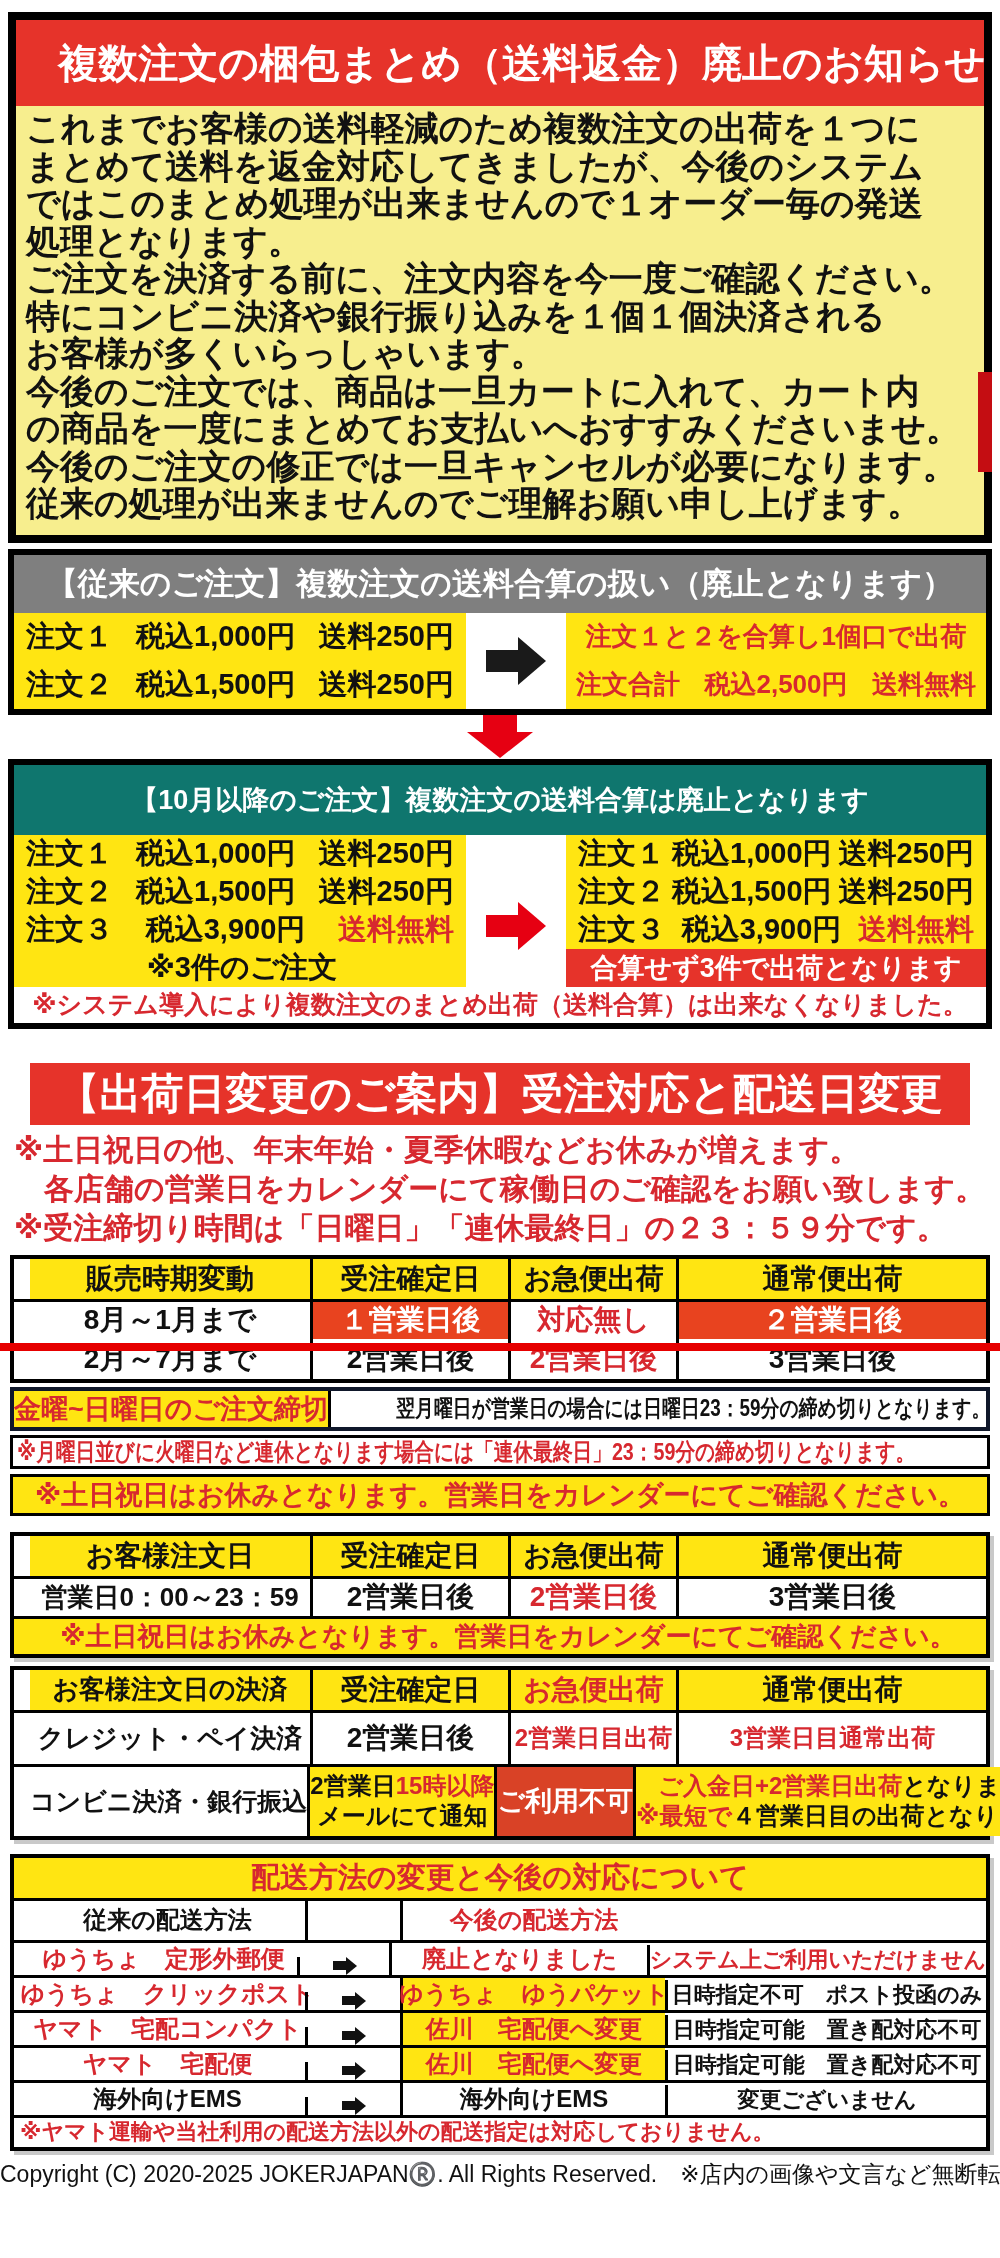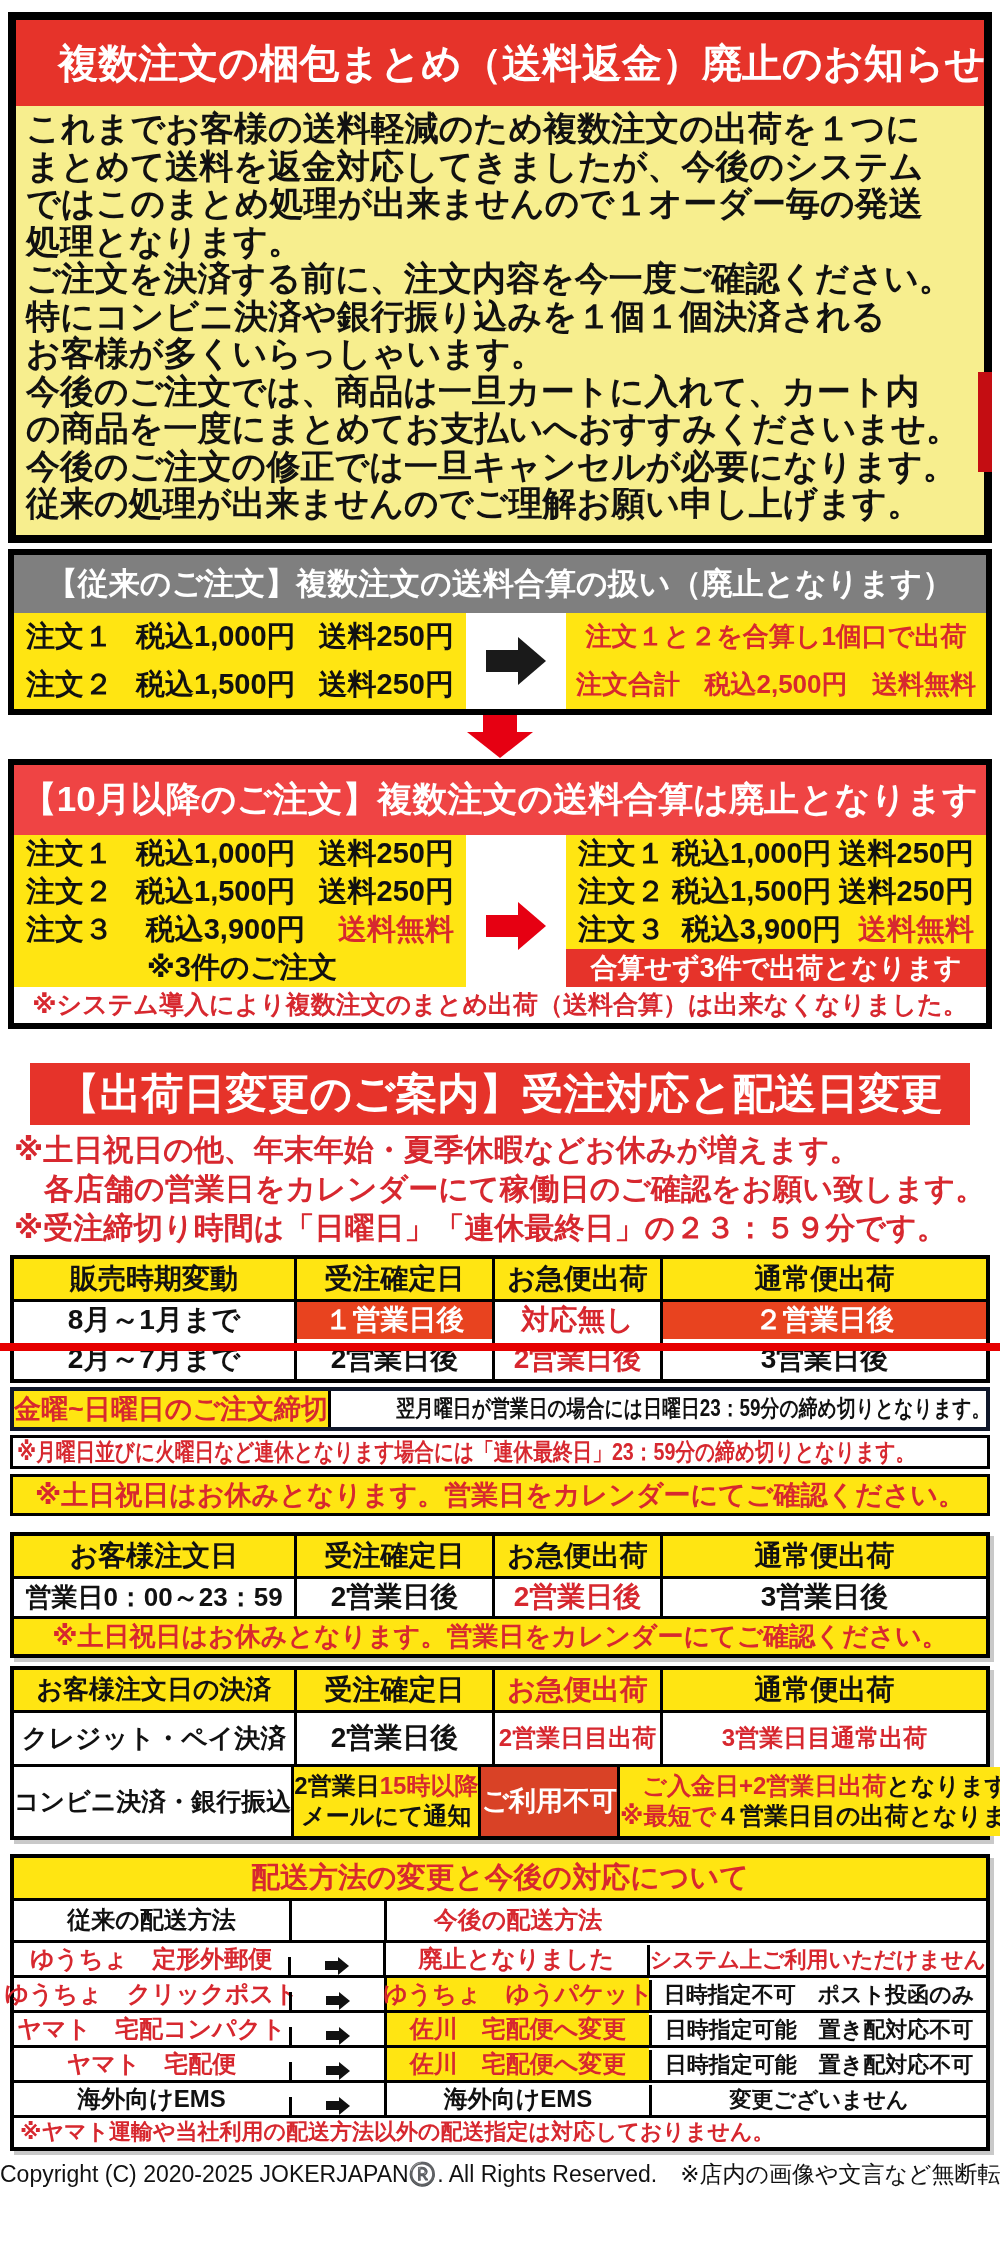--- a/index.html
+++ b/index.html
@@ -35,34 +35,34 @@
   .arr-r .head { width:0; height:0; border-top:24px solid transparent; border-bottom:24px solid transparent; }
   .arr-black .stem { background:#1a1a1a; } .arr-black .head { border-left:28px solid #1a1a1a; }
   .arr-red .stem { background:#e60012; } .arr-red .head { border-left:28px solid #e60012; }
   .down-wrap { height:44px; display:flex; align-items:center; justify-content:center; }
   .arr-d { display:flex; flex-direction:column; align-items:center; }
   .arr-d .stem { width:34px; height:17px; background:#e60012; }
   .arr-d .head { width:0; height:0; border-left:33px solid transparent; border-right:33px solid transparent; border-top:26px solid #e60012; }
 
   
   .sec3 { margin:0 8px; border:6px solid #000; }
-  .sec3-banner { height:70px; background:#ef4444; color:#fff; font-size:35px; white-space:nowrap;text-align:right; }
+  .sec3-banner { height:70px; background:#0f766e; color:#fff; font-size:27px; white-space:nowrap;text-align:right; }
   .sec3 .order-row { height:38px; flex:none; }
   .lnote { height:38px; font-size:29px; }
   .rbar { height:38px; background:#e6332a; color:#fff; font-size:27px; }
   .sec3-note { height:36px; background:#fff; color:#d7282f; font-size:25px; white-space:nowrap; }
   .mid-pad { padding-top:30px; }
 
   
   .banner2 { margin:34px 30px 0; height:62px; background:#e6332a; color:#fff; font-size:42px; white-space:nowrap; }
   .intro { margin:5px 0 0 14px; color:#d7282f; font-size:30px; line-height:39px; white-space:nowrap; }
 
   
   .tbl { margin:8px 10px 0; border:4px solid #000; background:#fff; }
-  .trow { display:flex; height:40px; }
+  .trow { display:flex; height:40px;padding-left:16px; }
   .trow + .trow { border-top:3px solid #000; }
   .cell { display:flex; align-items:center; justify-content:center; font-size:28px; white-space:nowrap; }
   .cell + .cell { border-left:3px solid #000; }
   .c1 { width:280px; } .c2 { width:198px; } .c3 { width:168px; } .c4 { flex:1; }
   .ylw { background:#ffe512; }
   .redbg { background:#e8431f; color:#fff; }
   .redtx { color:#d7282f; }
   .t1wrap { position:relative; }
   .red-line { position:absolute; left:-14px; right:-14px; top:84px; height:8px; background:#e60000; z-index:3; }
 

